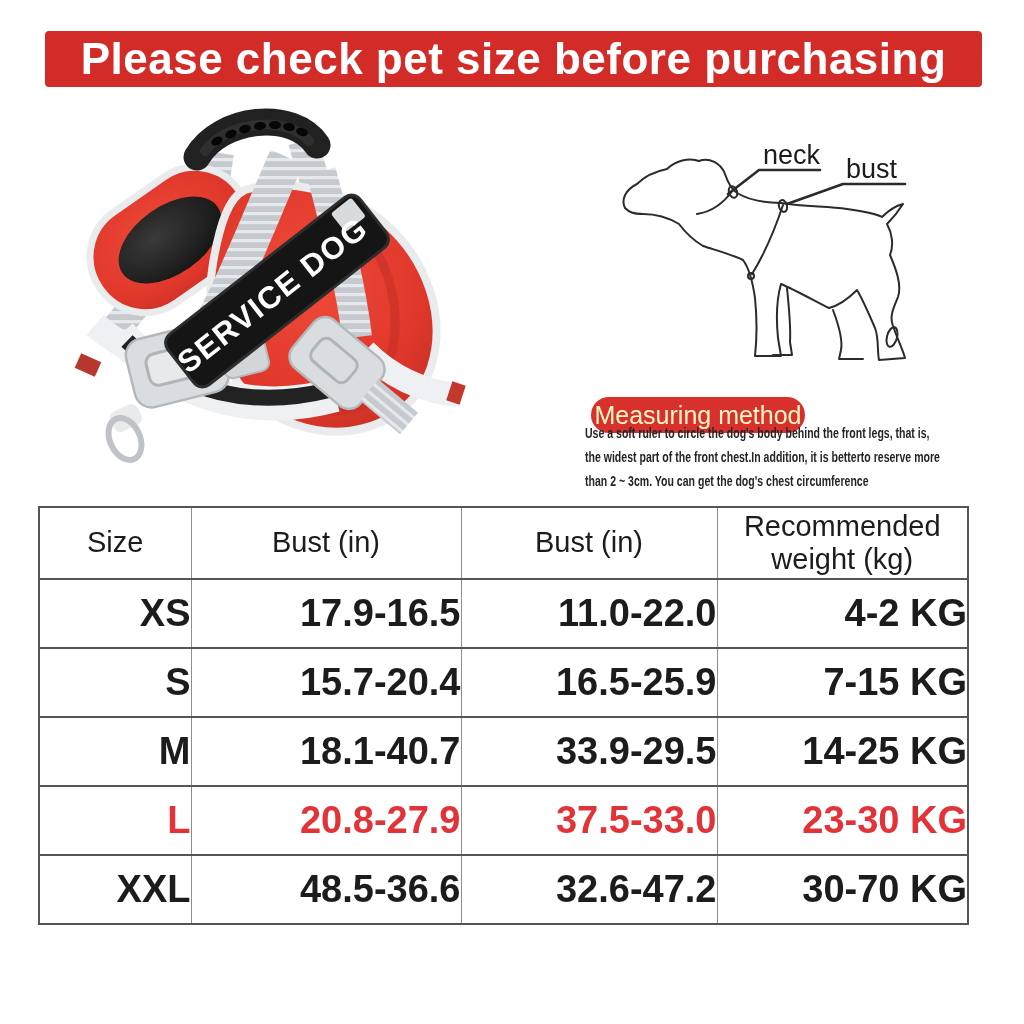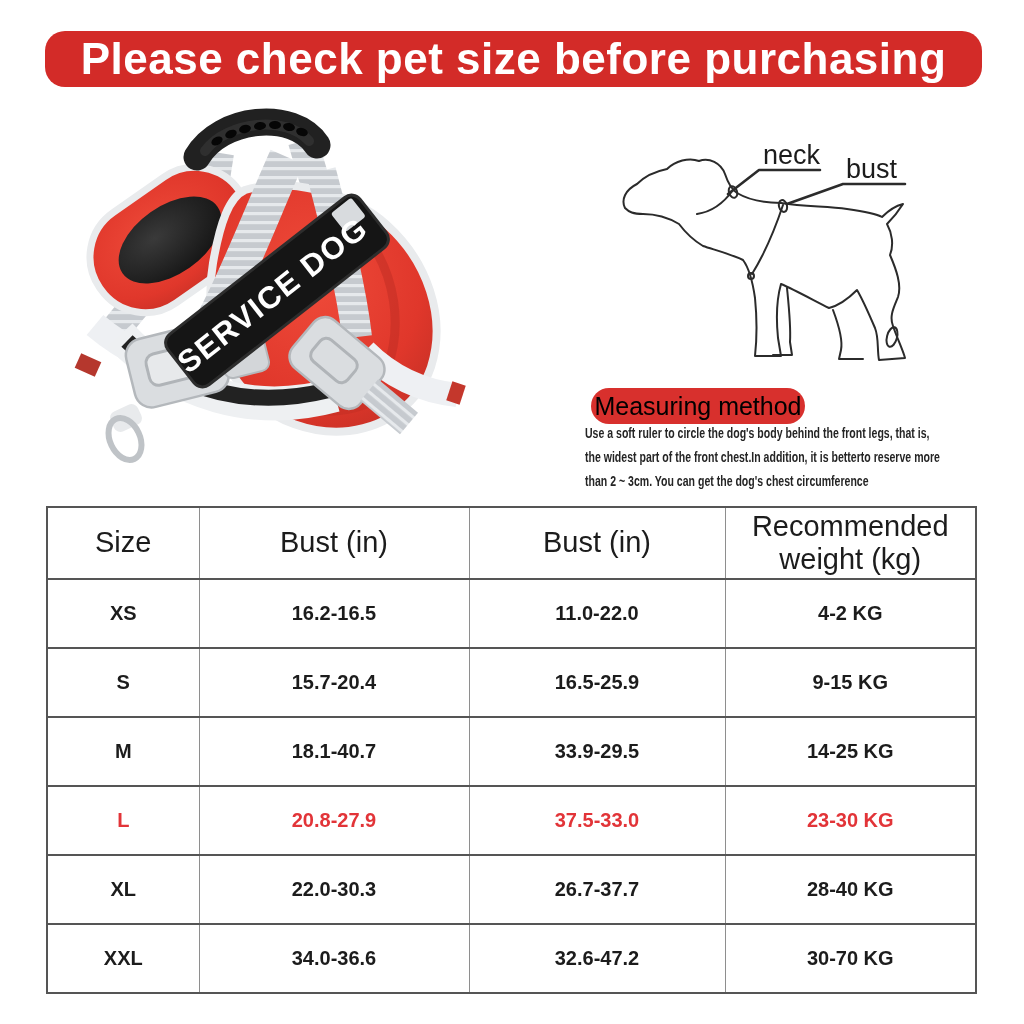--- a/index.html
+++ b/index.html
@@ -5,62 +5,62 @@
   * { margin:0; padding:0; box-sizing:border-box; }
   html,body { background:#ffffff; }
   .canvas {
     position:relative; width:1024px; height:1024px; background:#ffffff;
     font-family:"Liberation Sans", sans-serif; overflow:hidden;
   }
 
   
   .banner {
     position:absolute; left:45px; top:31px; width:937px; height:56px;
-    background:#d32b28; border-radius:20px;
+    background:#d32b28; border-radius:4px;
     display:flex; align-items:center; justify-content:center;
     color:#ffffff; font-size:44px; font-weight:bold; letter-spacing:.5px;
     white-space:nowrap;
   }
 
   
   .harness-svg { position:absolute; left:35px; top:95px; width:460px; height:410px; }
 
   
   .dog-svg { position:absolute; left:583px; top:126px; width:412px; height:266px; }
   .dog-svg path, .dog-svg ellipse, .dog-svg circle, .dog-svg line {
     fill:none; stroke:#2b2b2b; stroke-width:2; stroke-linejoin:round; stroke-linecap:round;
   }
   .dog-svg .pointer { stroke-width:2.6; }
   .dog-svg text { fill:#1c1c1c; font-size:27px; stroke:none; }
 
   .measure-pill {
-    position:absolute; left:591px; top:388px; width:214px; height:36px;
+    position:absolute; left:591px; top:397px; width:214px; height:36px;
     background:#d8302d; border-radius:18px;
     display:flex; align-items:center; justify-content:center;
-    color:#000000; font-size:25px; font-weight:500; white-space:nowrap;
+    color:#fef9c3; font-size:25px; font-weight:500; white-space:nowrap;
   }
   .measure-desc {
     position:absolute; left:585px; top:421px; width:580px;
     color:#252525; font-size:15.5px; font-weight:bold; line-height:24px;
     transform:scaleX(0.68); transform-origin:left top; white-space:nowrap;
   }
 
   
   .size-table {
-    position:absolute; left:46px; top:506px; width:929px;
+    position:absolute; left:38px; top:506px; width:929px;
     border-collapse:collapse; table-layout:fixed; text-align:center;
     color:#1c1c1c; border:2.4px solid #555;
   }
   .size-table th, .size-table td {
     border-top:2.4px solid #555; border-bottom:2.4px solid #555;
     border-left:1.4px solid #8e8e8e; border-right:1.4px solid #8e8e8e;
     vertical-align:middle; background:#ffffff;
   }
   .size-table th { height:72px; font-weight:normal; font-size:29px; line-height:1.15; }
-  .size-table td { height:69px; font-weight:bold; font-size:20px; }
+  .size-table td { height:69px; font-weight:bold; font-size:38px;text-align:right; }
   .size-table tr.highlight td { color:#e23438; }
   .col-size { width:152px; } .col-neck { width:270px; }
   .col-bust { width:256px; } .col-weight { width:251px; }
 </style>
 </head>
 <body>
 
 <div class="canvas">
 
   <div class="banner">
@@ -193,50 +193,44 @@
       <tr>
         <th>Size</th>
         <th>Bust (in)</th>
         <th>Bust (in)</th>
         <th>Recommended weight (kg)</th>
       </tr>
     </thead>
     <tbody>
       <tr>
         <td>XS</td>
-        <td>16.2-16.5</td>
+        <td>17.9-16.5</td>
         <td>11.0-22.0</td>
         <td>4-2 KG</td>
       </tr>
       <tr>
         <td>S</td>
         <td>15.7-20.4</td>
         <td>16.5-25.9</td>
-        <td>9-15 KG</td>
+        <td>7-15 KG</td>
       </tr>
       <tr>
         <td>M</td>
         <td>18.1-40.7</td>
         <td>33.9-29.5</td>
         <td>14-25 KG</td>
       </tr>
       <tr class="highlight">
         <td>L</td>
         <td>20.8-27.9</td>
         <td>37.5-33.0</td>
         <td>23-30 KG</td>
       </tr>
       <tr>
-        <td>XL</td>
-        <td>22.0-30.3</td>
-        <td>26.7-37.7</td>
-        <td>28-40 KG</td>
-      </tr>
-      <tr>
         <td>XXL</td>
-        <td>34.0-36.6</td>
+        <td>48.5-36.6</td>
         <td>32.6-47.2</td>
         <td>30-70 KG</td>
       </tr>
     </tbody>
   </table>
 
 </div>
 
 </body></html>

